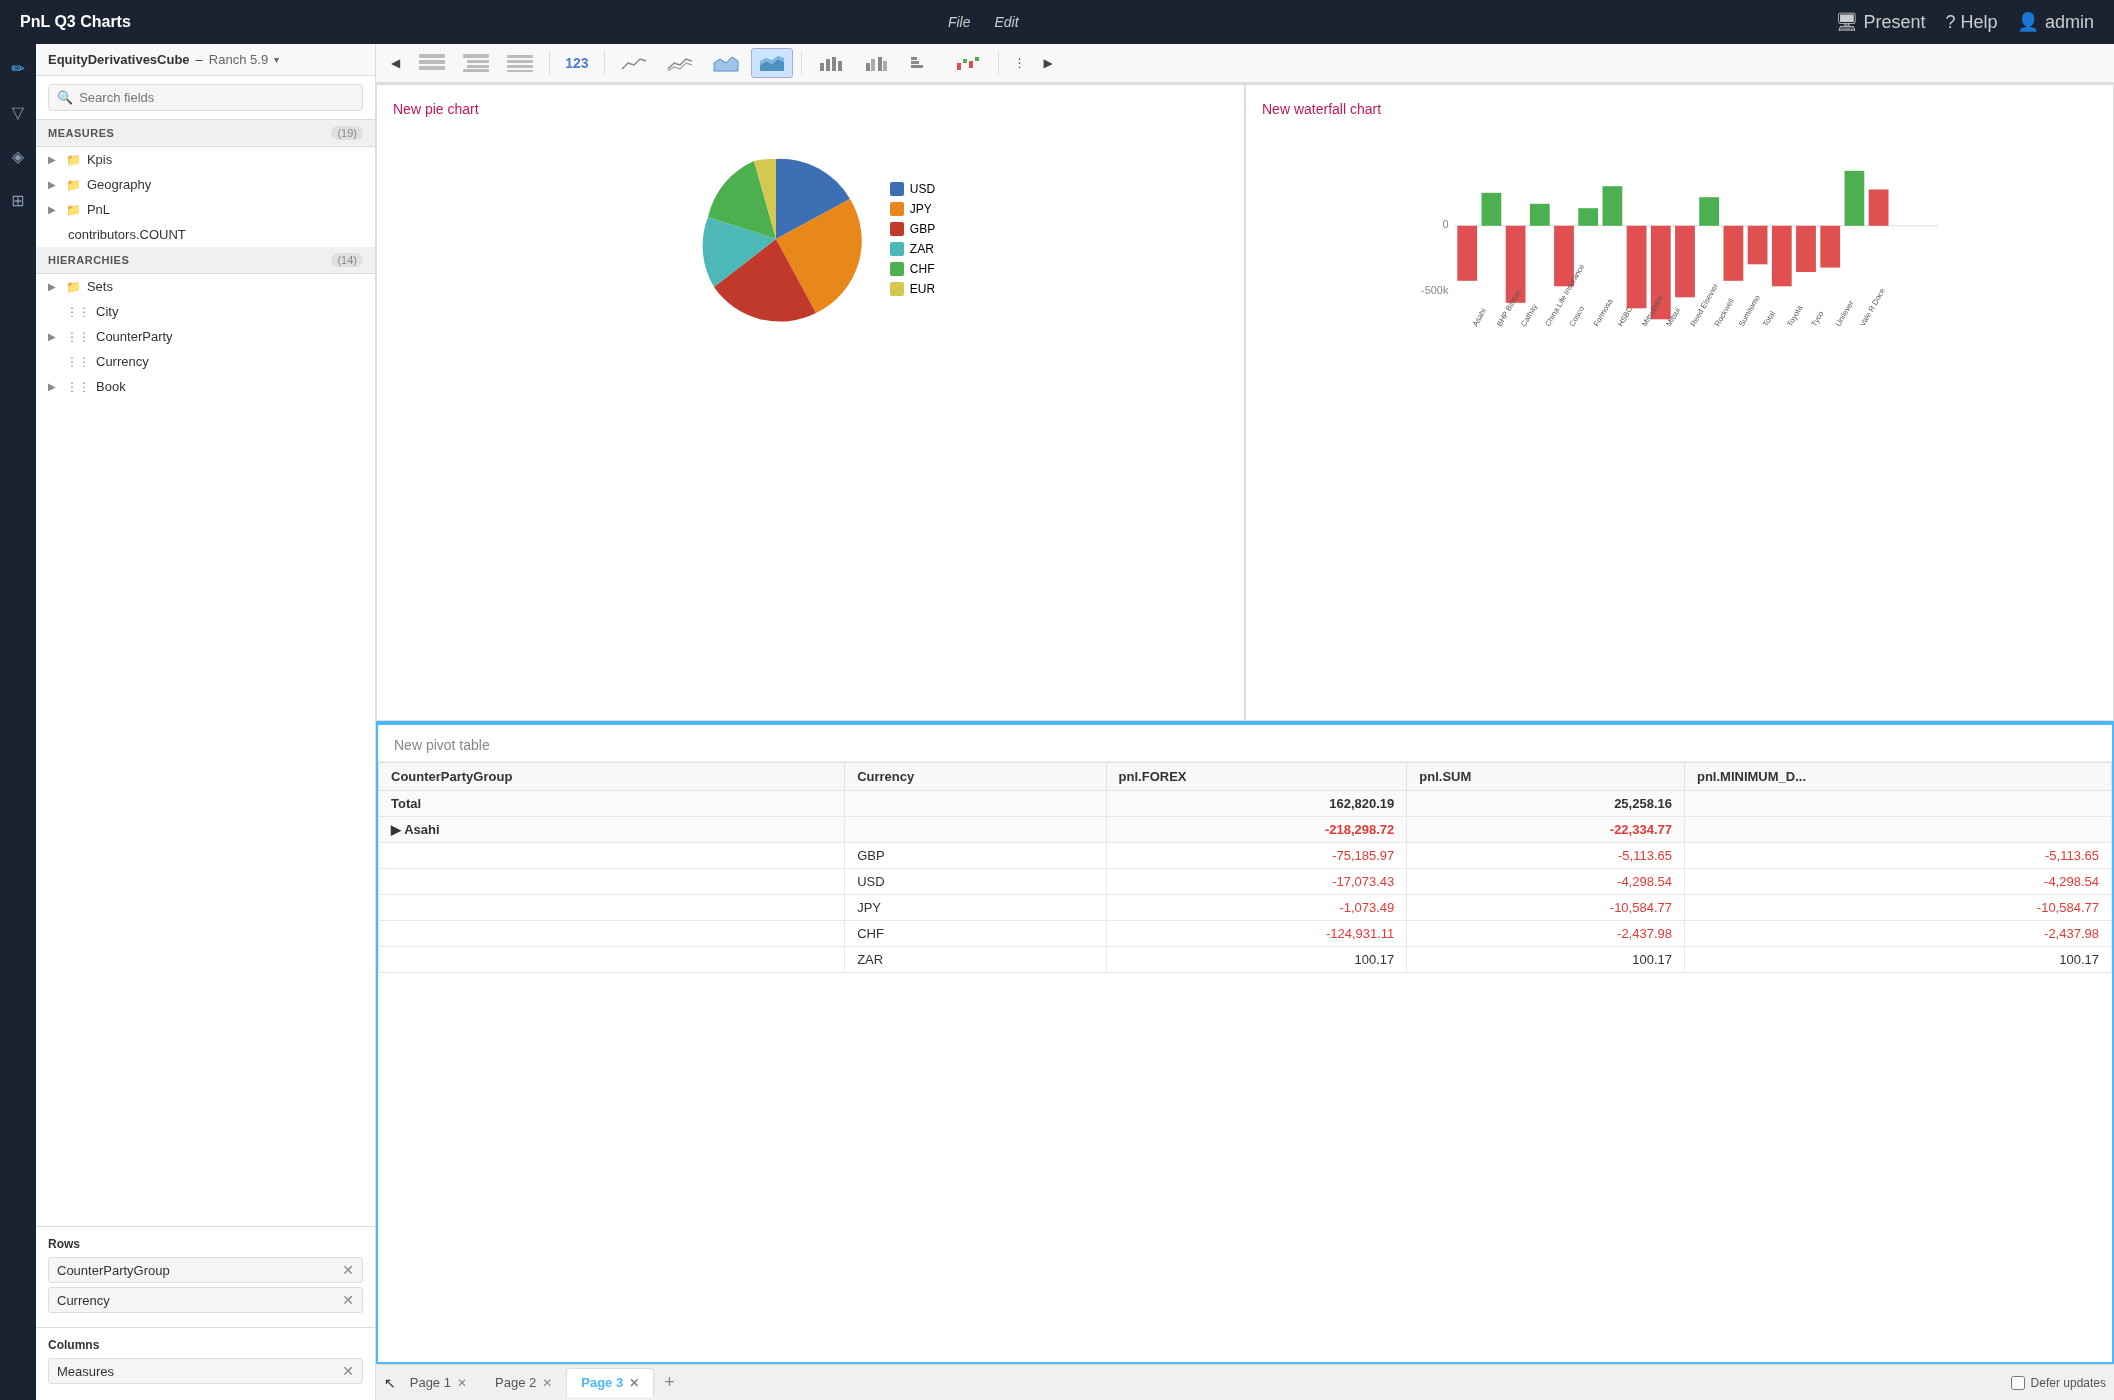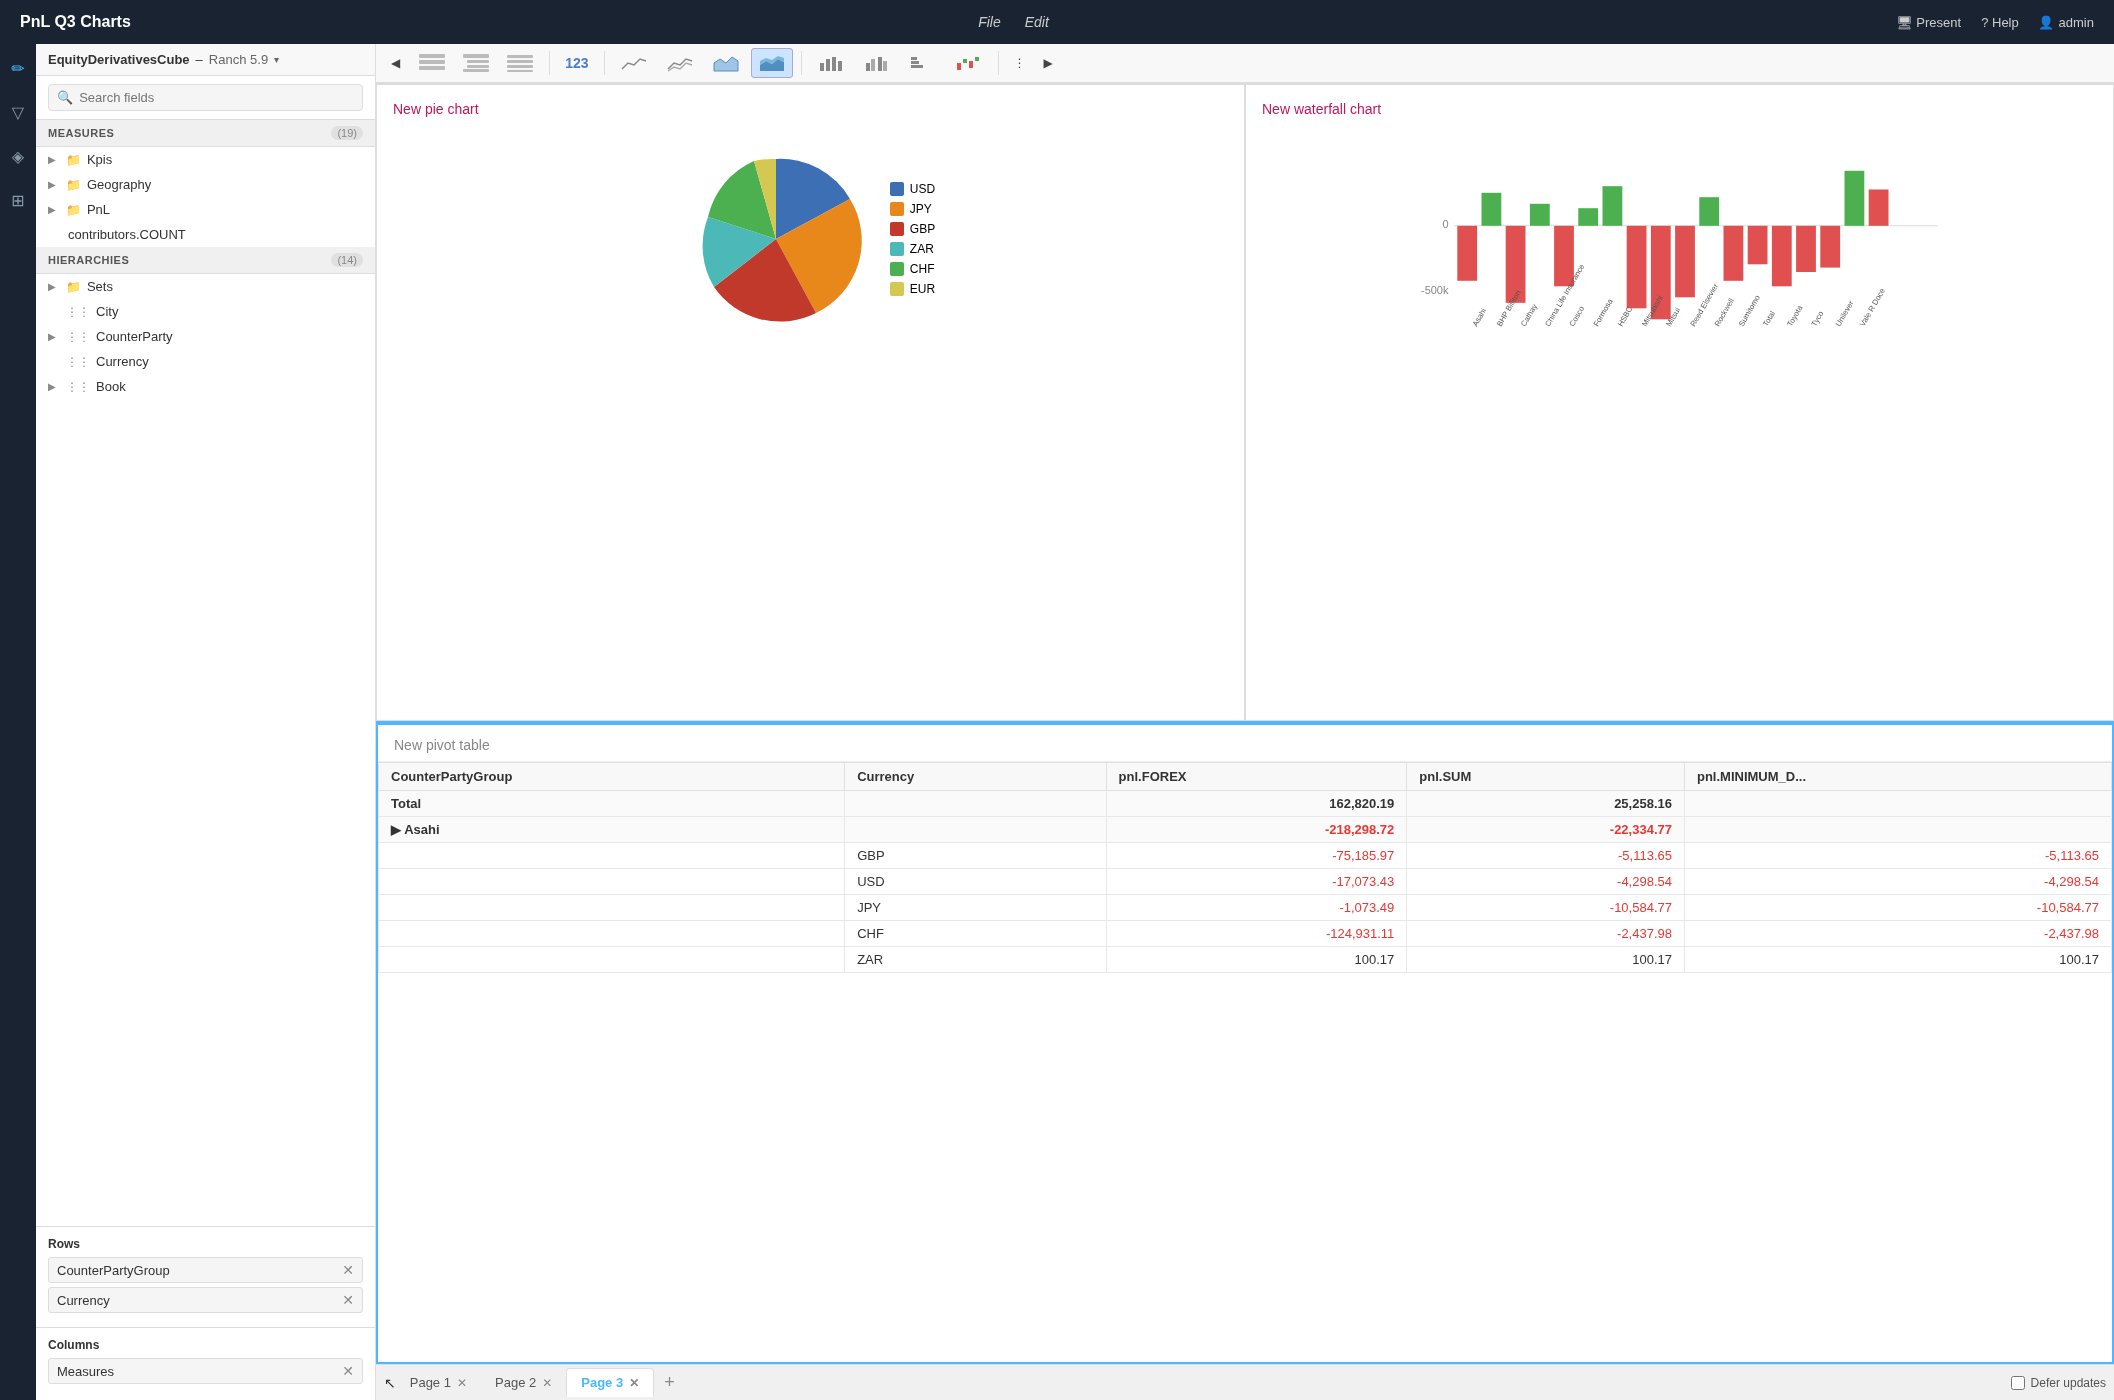--- a/index.html
+++ b/index.html
@@ -4,21 +4,21 @@
   <style>
     * { box-sizing: border-box; margin: 0; padding: 0; }
     body { font-family: -apple-system, BlinkMacSystemFont, 'Segoe UI', Arial, sans-serif; background: #f0f0f0; display: flex; flex-direction: column; height: 100vh; overflow: hidden; font-size: 13px; }
 
     
     .topbar { background: #1a2332; color: white; display: flex; align-items: center; padding: 11px 20px; height: 44px; flex-shrink: 0; }
     .topbar-title { font-size: 16px; font-weight: 600; color: white; margin-right: auto; }
     .topbar-nav { display: flex; gap: 24px; margin-right: auto; font-style: italic; }
     .topbar-nav span { color: #ccc; font-size: 14px; cursor: pointer; }
     .topbar-actions { display: flex; gap: 20px; align-items: center; }
-    .topbar-actions span { color: #ccc; font-size: 13px; cursor: pointer; }
+    .topbar-actions span { color: #ccc; font-size: 18px; cursor: pointer; }
 
     
     .main-layout { display: flex; flex: 1; overflow: hidden; }
 
     
     .icon-bar { width: 36px; background: #1a2332; display: flex; flex-direction: column; align-items: center; padding-top: 10px; gap: 16px; flex-shrink: 0; }
     .icon-bar-item { color: #8899aa; font-size: 16px; cursor: pointer; width: 28px; height: 28px; display: flex; align-items: center; justify-content: center; border-radius: 4px; }
     .icon-bar-item.active { color: #4db8ff; }
 
     

